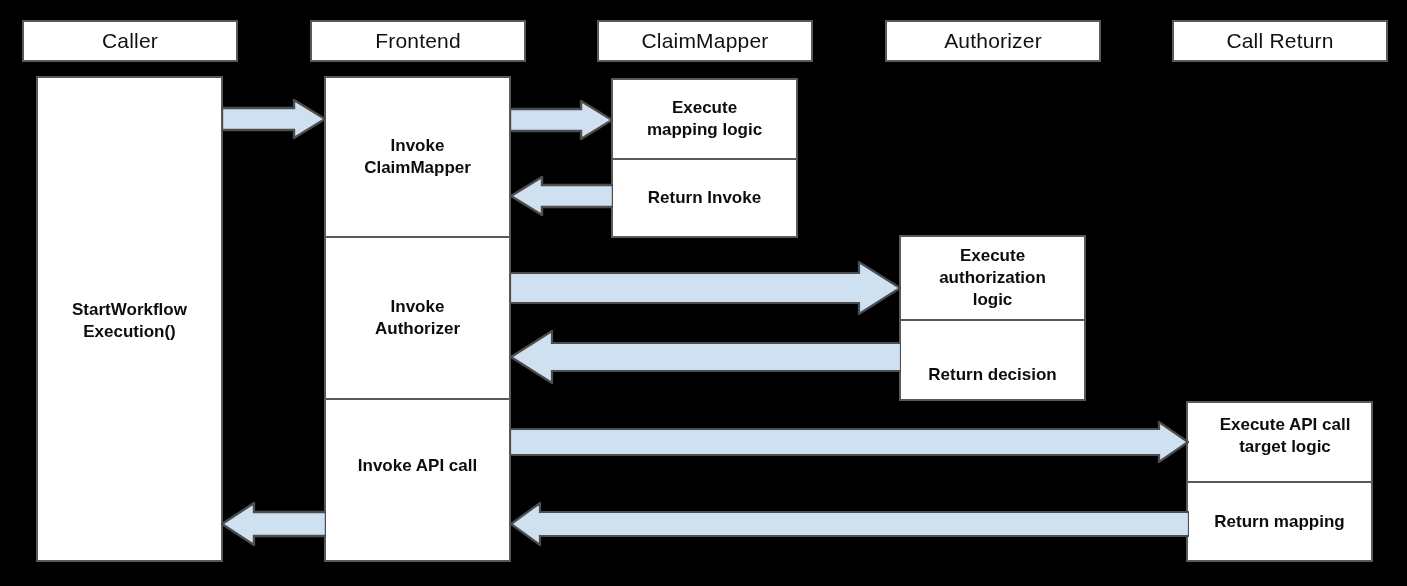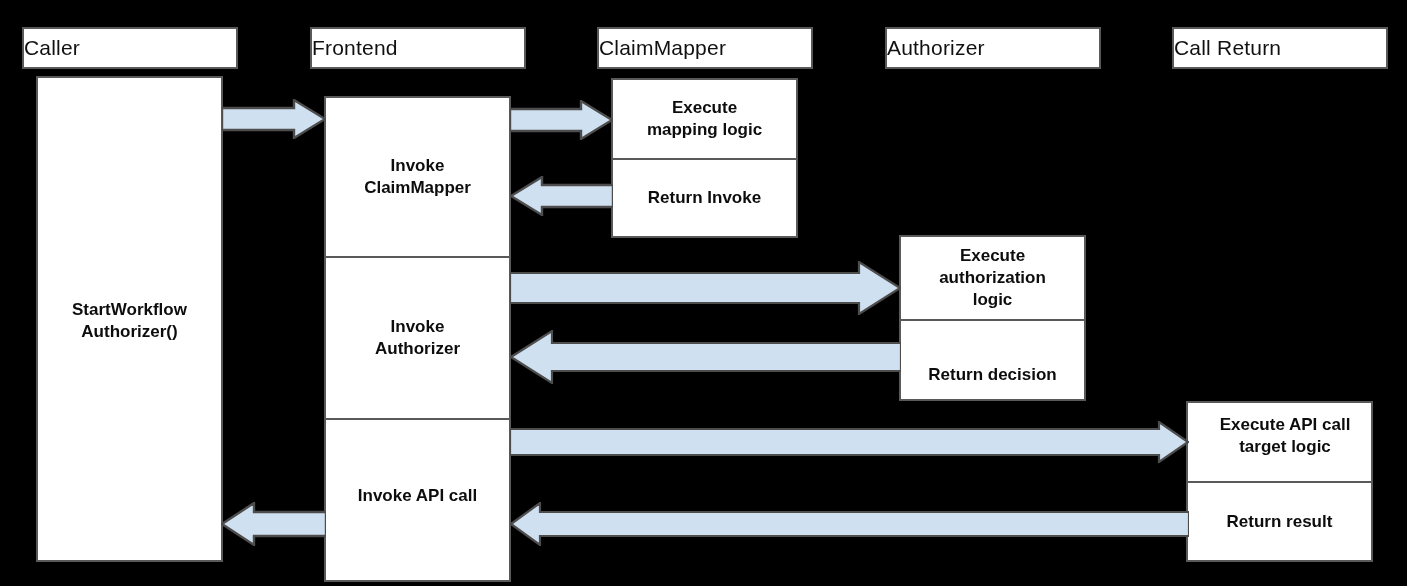--- a/index.html
+++ b/index.html
@@ -15,26 +15,25 @@
     overflow: hidden;
     font-family: "Liberation Sans", sans-serif;
   }
   .lane-header {
     position: absolute;
     background: #ffffff;
     border: 2px solid #595959;
     box-sizing: border-box;
     display: flex;
     align-items: center;
-    justify-content: flex-start;
+    justify-content: center;
     font-size: 21px;
     font-weight: 400;
     color: #111111;
     letter-spacing: 0.2px;
-    margin-top: 7px;
   }
   .activation {
     position: absolute;
     background: #ffffff;
     border: 2px solid #595959;
     box-sizing: border-box;
   }
   .act-seg {
     position: absolute;
     left: 0;
@@ -87,36 +86,36 @@
     <span>Authorizer</span>
   </div>
 
   <div class="lane-header" style="left:1172px; top:20px; width:216px; height:42px;">
     <span>Call Return</span>
   </div>
 
   <div class="activation" style="left:36px; top:76px; width:187px; height:486px;">
     <div class="act-seg" style="top:0; height:486px;">
       <span style="white-space:pre-line;">StartWorkflow
-Authorizer()</span>
-    </div>
-  </div>
-
-  <div class="activation" style="left:324px; top:76px; width:187px; height:486px;margin-top:20px;">
+Execution()</span>
+    </div>
+  </div>
+
+  <div class="activation" style="left:324px; top:76px; width:187px; height:486px;">
     <div class="act-seg" style="top:0; height:158px;">
       <span style="white-space:pre-line;">Invoke
 ClaimMapper</span>
     </div>
     <div class="act-divider" style="top:158px;"></div>
     <div class="act-seg" style="top:160px; height:160px;">
       <span style="white-space:pre-line;">Invoke
 Authorizer</span>
     </div>
     <div class="act-divider" style="top:320px;"></div>
-    <div class="act-seg" style="top:332px; height:131px;">
+    <div class="act-seg" style="top:322px; height:131px;">
       <span style="white-space:pre-line;">Invoke API call</span>
     </div>
   </div>
 
   <div class="activation" style="left:611px; top:78px; width:187px; height:160px;">
     <div class="act-seg" style="top:0; height:78px;">
       <span style="white-space:pre-line;">Execute
 mapping logic</span>
     </div>
     <div class="act-divider" style="top:78px;"></div>
@@ -137,21 +136,21 @@
     </div>
   </div>
 
   <div class="activation" style="left:1186px; top:401px; width:187px; height:161px;">
     <div class="act-seg" style="top:0; height:66px;margin-left:11px;">
       <span style="white-space:pre-line;">Execute API call
 target logic</span>
     </div>
     <div class="act-divider" style="top:78px;"></div>
     <div class="act-seg" style="top:80px; height:77px;">
-      <span style="white-space:pre-line;">Return result</span>
+      <span style="white-space:pre-line;">Return mapping</span>
     </div>
   </div>
 
   <div class="msg-arrow" style="left:222px; top:99px; width:104px; height:40px;">
     <svg viewBox="0 0 104 40" preserveAspectRatio="none">
       <path d="M0,9 L72,9 L72,1 L103,20 L72,39 L72,31 L0,31 Z" fill="#cfe0f0" stroke="#4d4d4d" stroke-width="2.4" stroke-linejoin="miter"></path>
     </svg>
   </div>
 
   <div class="msg-arrow" style="left:510px; top:100px; width:103px; height:40px;">

